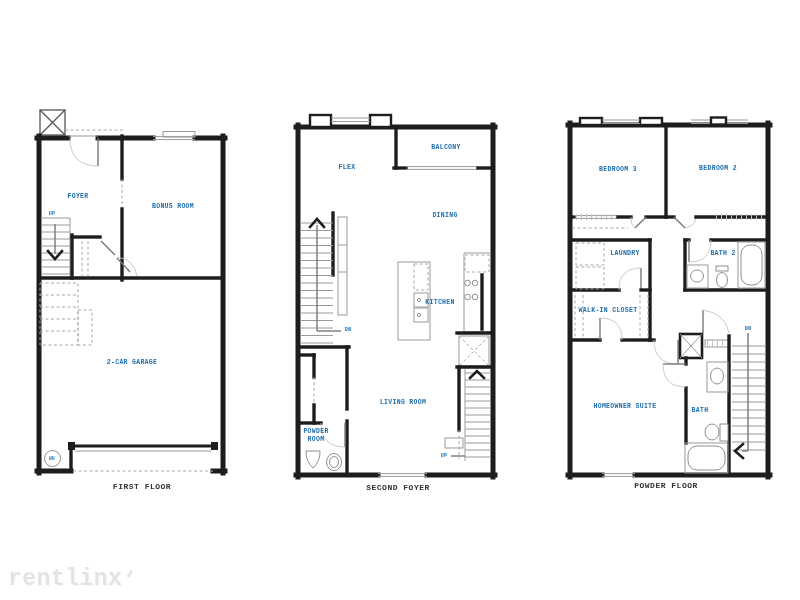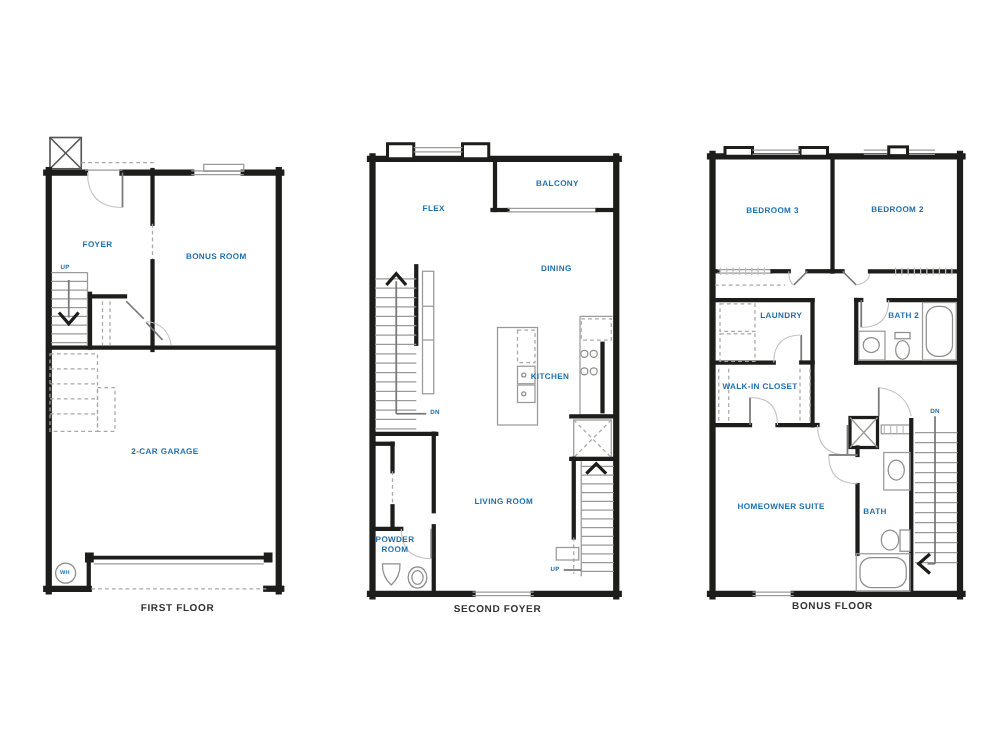--- a/index.html
+++ b/index.html
@@ -1,17 +1,17 @@
 <!DOCTYPE html>
 <html><head>
 <meta charset="utf-8">
 <style>
   html,body{margin:0;padding:0;background:#fff;}
   #canvas{position:relative;width:800px;height:600px;background:#ffffff;overflow:hidden;
-          font-family:Liberation Sans, sans-serif;}
+          font-family:Liberation Mono, monospace;}
   .floor{position:absolute;}
   svg{position:absolute;left:0;top:0;overflow:visible;}
   
   .wx{stroke:#1d1d1b;stroke-width:5;stroke-linecap:square;fill:none;}
   .wi{stroke:#1d1d1b;stroke-width:3.4;stroke-linecap:square;fill:none;}
   .wd{stroke:#1d1d1b;stroke-width:3;stroke-linecap:square;fill:none;}
   .wl{stroke:#1d1d1b;stroke-width:2.6;fill:#fff;}
   .post{stroke:#1d1d1b;stroke-width:2.4;fill:#fff;}
   .thin{stroke:#9a9a9a;stroke-width:1;fill:none;}
   .thin2{stroke:#555;stroke-width:1.3;fill:none;}
@@ -381,16 +381,19 @@
   <div class="rl" style="left:718px;top:168px">BEDROOM 2</div>
   <div class="rl" style="left:625px;top:253px">LAUNDRY</div>
   <div class="rl" style="left:723px;top:253px">BATH 2</div>
   <div class="rl" style="left:608px;top:310px">WALK-IN CLOSET</div>
   <div class="rl" style="left:625px;top:406px">HOMEOWNER SUITE</div>
   <div class="rl" style="left:700px;top:410px">BATH</div>
   <div class="tiny" style="left:748px;top:329px">DN</div>
 
   <div class="fl" style="left:142px;top:486px">FIRST FLOOR</div>
   <div class="fl" style="left:398px;top:487px">SECOND FOYER</div>
-  <div class="fl" style="left:666px;top:485px">BONUS FLOOR</div>
-
+  <div class="fl" style="left:666px;top:485px">POWDER FLOOR</div>
+
+  <div class="watermark">
+    <span>rentlinx</span><span class="tick-mark"></span>
+  </div>
 
 </div>
 
 </body></html>

